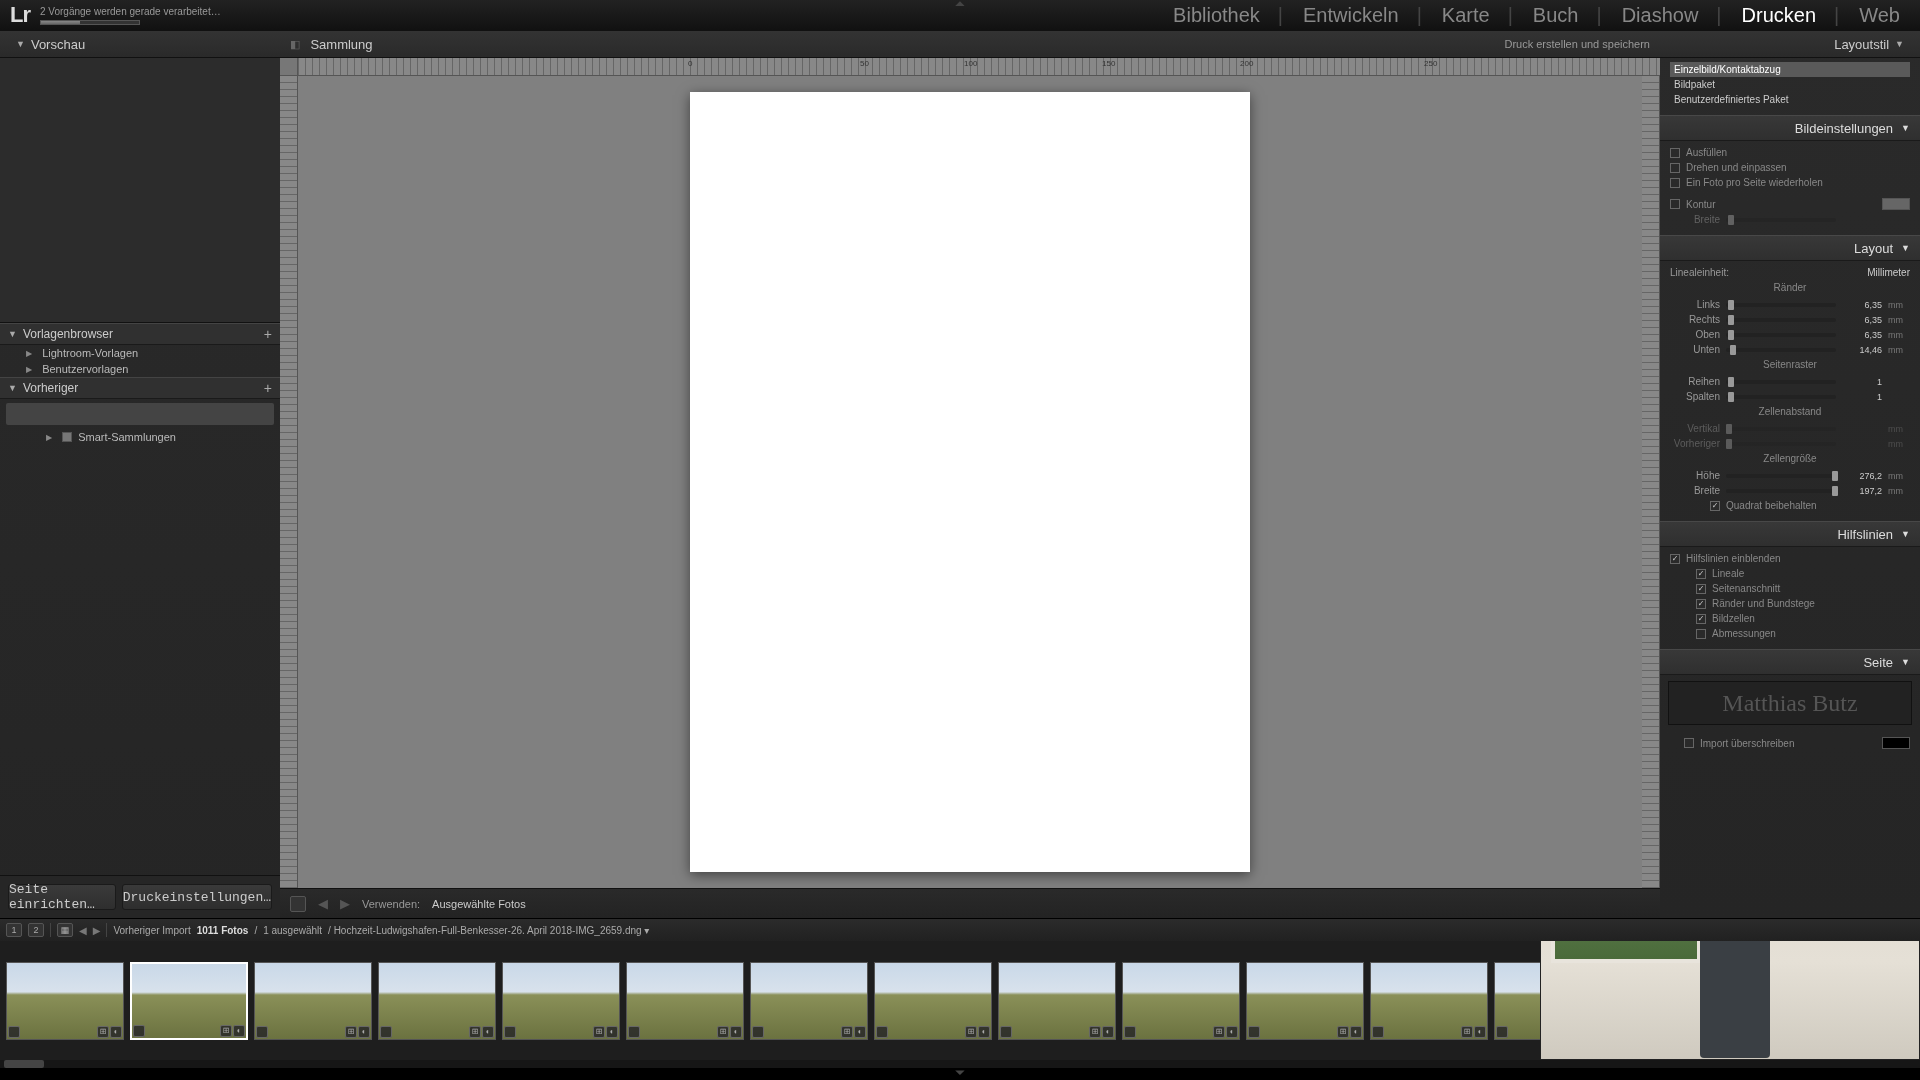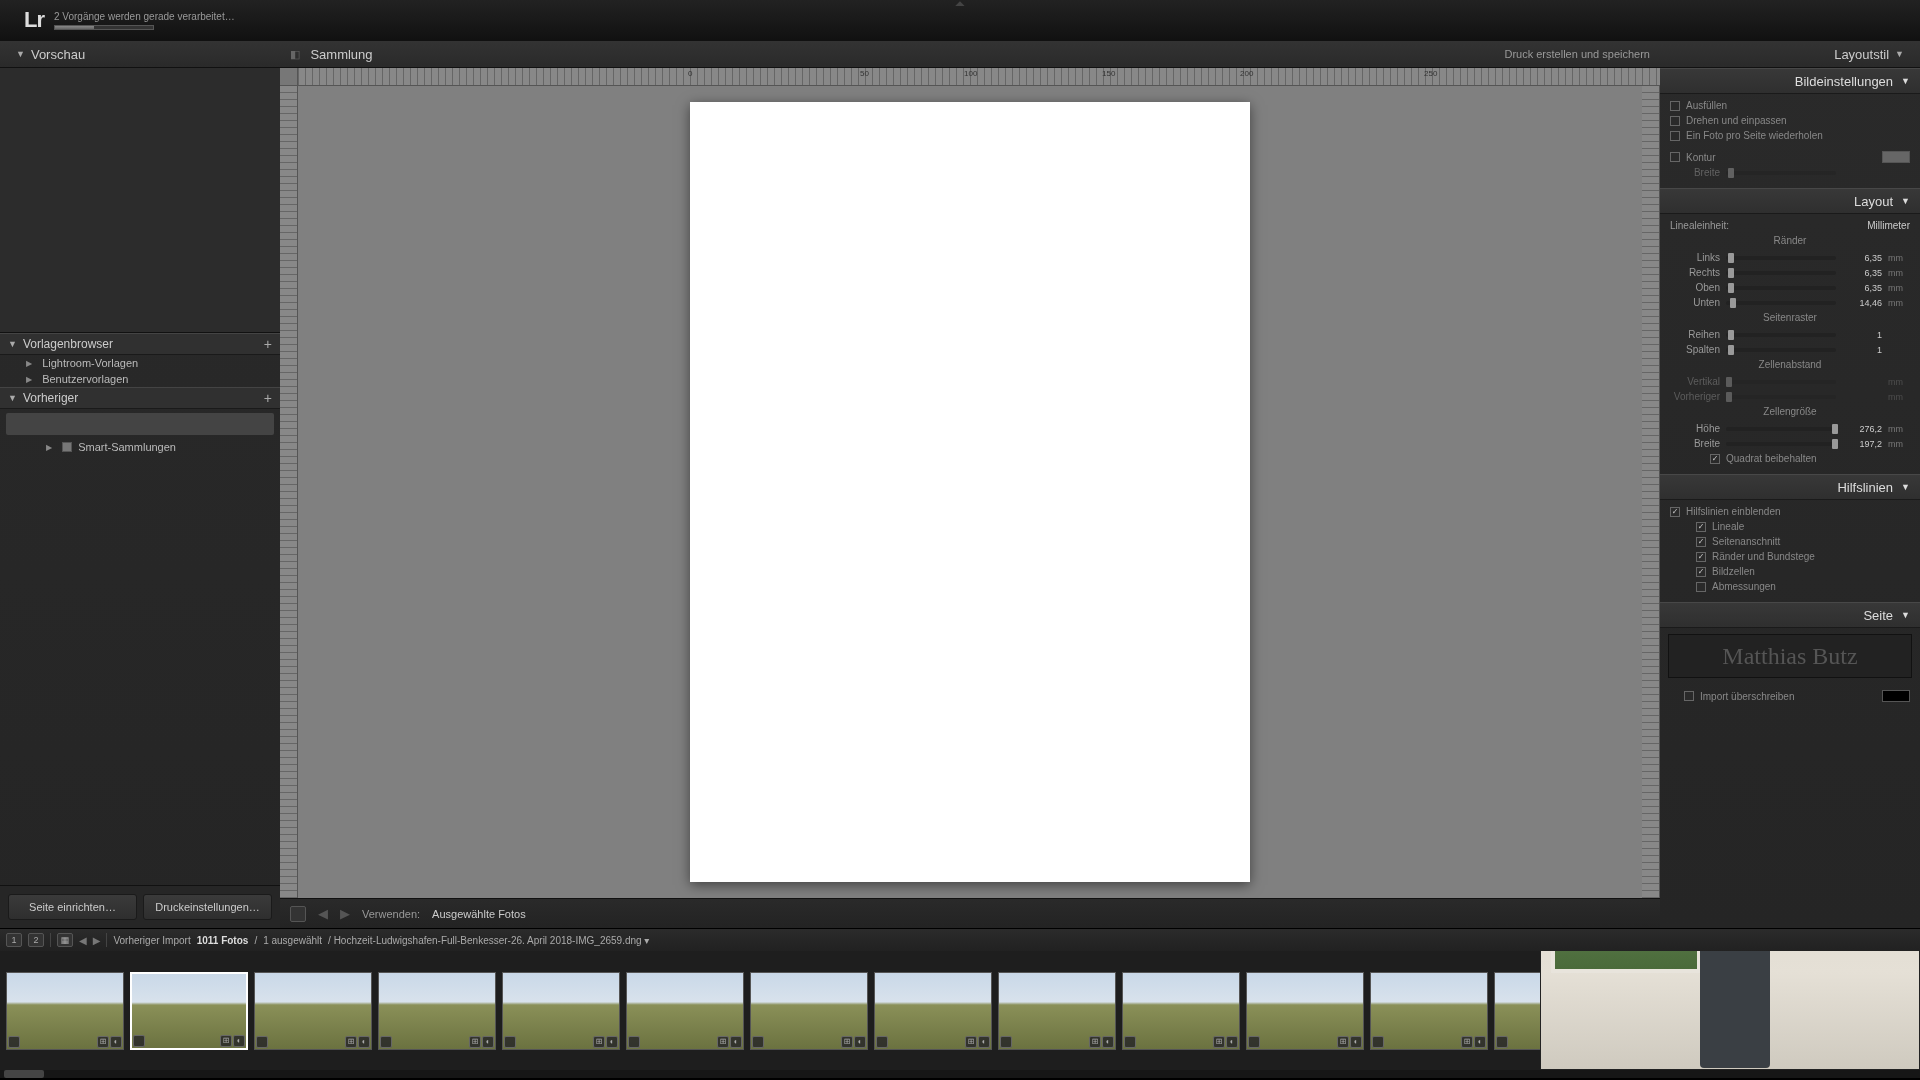--- a/index.html
+++ b/index.html
@@ -10,21 +10,21 @@
     --bg4:#444;
     --txt:#bbb;
     --txt-dim:#888;
     --txt-bright:#e5e5e5;
     --border:#111;
     --canvas-bg:#808080;
     --accent:#fff;
   }
   * { box-sizing:border-box; font-family:"Segoe UI",Arial,sans-serif; }
   body { margin:0; background:#000; color:var(--txt); font-size:11px; width:1920px; height:1080px; overflow:hidden; }
-  .titlebar { height:40px; background:linear-gradient(#222,#111); display:flex; align-items:center; padding:0 24px; position:relative; }
+  .titlebar { height:30px; background:linear-gradient(#222,#111); display:flex; align-items:center; padding:0 10px; position:relative; }
   .logo { font-size:22px; font-weight:600; color:#ddd; letter-spacing:-1px; }
   .progress-area { margin-left:10px; font-size:10px; color:#999; }
   .progress-bar { width:100px; height:5px; background:#333; border:1px solid #555; margin-top:3px; position:relative; overflow:hidden;}
   .progress-fill { height:100%; width:40%; background:linear-gradient(#888,#666);}
   .modules { position:absolute; right:10px; display:flex; align-items:center; gap:0; }
   .module { font-size:20px; color:#888; padding:0 10px; cursor:pointer; }
   .module.sep::after{ content:"|"; color:#444; margin-left:18px;}
   .module.active { color:#fff; font-weight:500;}
   .top-notch { position:absolute; left:50%; transform:translateX(-50%); top:0; width:40px; height:8px; }
   .top-notch::before { content:"▲"; color:#444; font-size:8px; position:absolute; left:50%; transform:translateX(-50%) scaleX(2); top:-1px; }
@@ -37,21 +37,21 @@
   .panel-header .tri { margin:0 6px; color:#aaa; font-size:9px;}
   .preview-box { height:265px; background:#2c2c2c; border-bottom:1px solid #111;}
   .section-head { display:flex; align-items:center; height:22px; padding:0 8px; background:#303030; border-top:1px solid #444; border-bottom:1px solid #1a1a1a; font-size:12px; color:#ccc;}
   .section-head .tri { margin-right:6px; font-size:9px; color:#aaa;}
   .section-head .plus { margin-left:auto; color:#aaa; font-size:14px;}
   .tree-item { padding:2px 8px 2px 40px; font-size:11px; color:#bbb; display:flex; align-items:center; gap:6px;}
   .tree-item .arrow { color:#888; font-size:8px; margin-left:-14px; margin-right:4px;}
   .tree-sub { padding-left:60px;}
   .filter-row { height:22px; background:#444; margin:4px 6px; border-radius:2px;}
   .left-bottom { margin-top:auto; display:flex; gap:6px; padding:8px; border-top:1px solid #111; background:#262626;}
-  .btn { flex:1; height:26px; background:linear-gradient(#3a3a3a,#2e2e2e); border:1px solid #1a1a1a; border-radius:3px; display:flex; align-items:center; justify-content:center; font-size:11px; color:#ccc; cursor:pointer;}
+  .btn { flex:1; height:26px; background:linear-gradient(#3a3a3a,#2e2e2e); border:1px solid #1a1a1a; border-radius:3px; display:flex; align-items:center; justify-content:center; font-size:13px; color:#ccc; cursor:pointer;font-family:Liberation Mono, monospace;}
   
   .center { flex:1; display:flex; flex-direction:column; background:var(--canvas-bg); position:relative;}
   .center-top { height:28px; background:linear-gradient(#333,#2a2a2a); display:flex; align-items:center; padding:0 10px; color:#ccc; font-size:13px; border-bottom:1px solid #111; border-top:1px solid #111;}
   .center-top .nav-arrow { color:#666; margin-right:10px; font-size:11px;}
   .center-top .print-btn { margin-left:auto; font-size:11px; color:#999; }
   .ruler-h { height:18px; background:#888; border-bottom:1px solid #555; position:relative; overflow:hidden; display:flex;}
   .ruler-h .corner { width:18px; background:#777; border-right:1px solid #555;}
   .ruler-h .ticks { flex:1; background:repeating-linear-gradient(90deg,#666 0,#666 1px,transparent 1px,transparent 7px), repeating-linear-gradient(90deg,#555 0,#555 1px,transparent 1px,transparent 70px); position:relative;}
   .canvas-area { flex:1; display:flex; overflow:hidden;}
   .ruler-v { width:18px; background:#888; border-right:1px solid #555; background-image:repeating-linear-gradient(0deg,#666 0,#666 1px,transparent 1px,transparent 7px);}
@@ -109,20 +109,29 @@
 
 <div class="titlebar">
   <div class="top-notch"></div>
   <span class="logo">Lr</span>
   <div class="progress-area">
     <span>2 Vorgänge werden gerade verarbeitet…</span>
     <div class="progress-bar">
         <div class="progress-fill"></div>
       </div>
   </div>
+  <div class="modules" id="modules">
+      <span class="module sep">Bibliothek</span>
+      <span class="module sep">Entwickeln</span>
+      <span class="module sep">Karte</span>
+      <span class="module sep">Buch</span>
+      <span class="module sep">Diashow</span>
+      <span class="module active sep">Drucken</span>
+      <span class="module">Web</span>
+    </div>
 </div>
 
 <div class="main">
 
   <div class="panel-left">
     <div class="panel-header">
       <span class="tri">▼</span>
       <span>Vorschau</span>
     </div>
     <div class="preview-box"></div>
@@ -193,20 +202,25 @@
       <span style="color:#ccc">Ausgewählte Fotos</span>
     </div>
   </div>
 
   <div class="panel-right">
     <div class="panel-header right">
       <span>Layoutstil</span>
       <span class="tri">▼</span>
     </div>
     <div class="right-sections">
+      <div class="r-body" id="style-opts">
+          <div class="style-row active">Einzelbild/Kontaktabzug</div>
+          <div class="style-row">Bildpaket</div>
+          <div class="style-row">Benutzerdefiniertes Paket</div>
+        </div>
 
       <div class="r-head">
         <span>Bildeinstellungen</span>
           <span class="tri">▼</span>
       </div>
       <div class="r-body" id="img-opts">
       <div class="chk-row">
             <span class="chk"></span>
             <span>Ausfüllen</span>
           </div>

